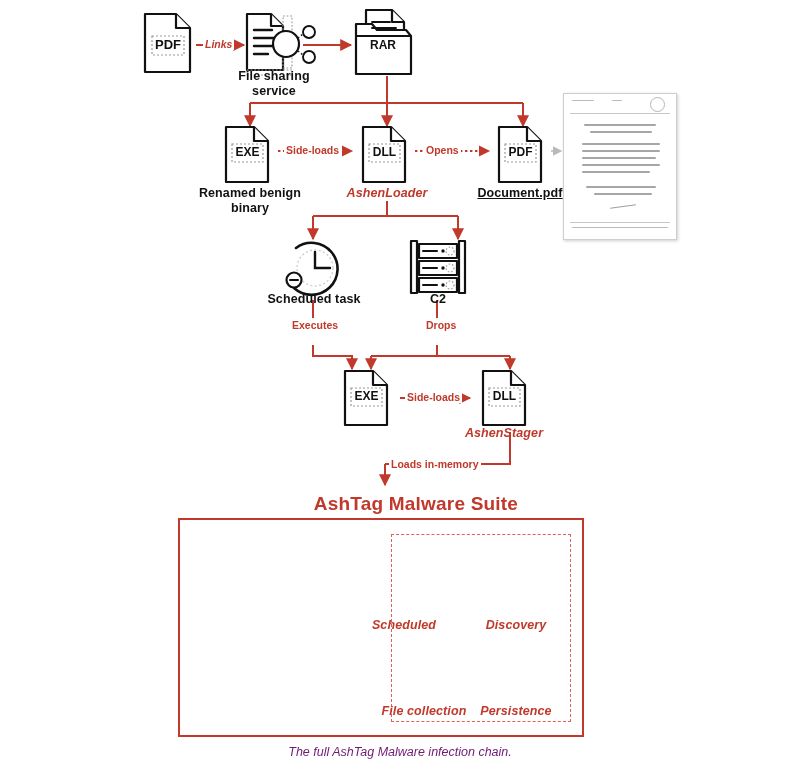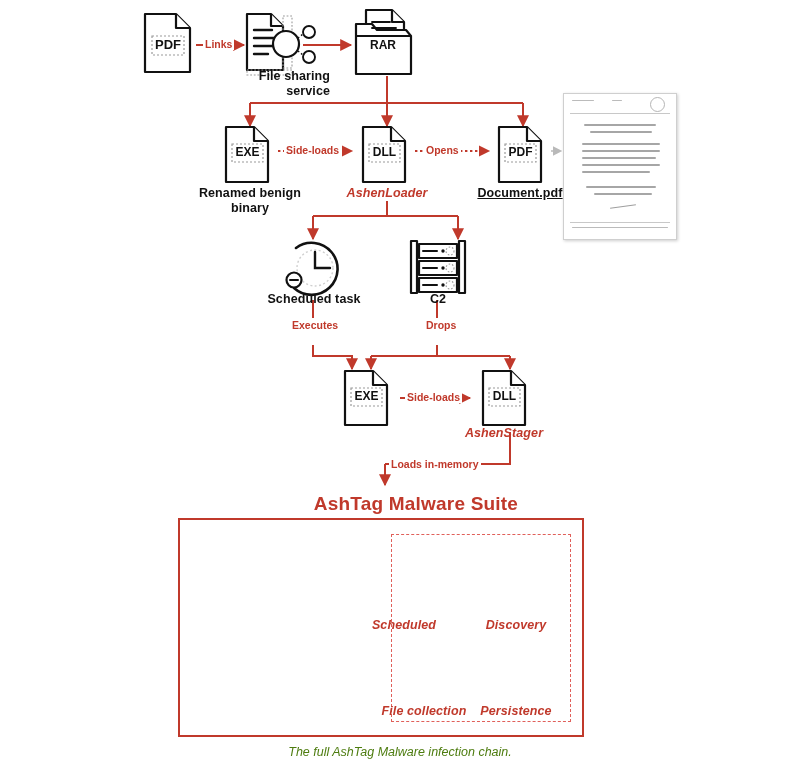--- a/index.html
+++ b/index.html
@@ -26,21 +26,21 @@
     position:absolute;border:2px solid #c0392b;background:#fff;box-sizing:border-box;
   }
   .mod-box{
     position:absolute;border:1.6px dashed #e0605a;box-sizing:border-box;
   }
   .mod-title{
     position:absolute;color:#c0392b;font-weight:bold;font-size:12.5px;white-space:nowrap;
   }
   .caption{
     position:absolute;left:0;width:800px;text-align:center;
-    font-style:italic;font-size:12.5px;color:#4d7c0f;
+    font-style:italic;font-size:12.5px;color:#701a75;
   }
   .docthumb{
     position:absolute;background:#fff;border:1px solid #cfcfcf;
     box-shadow:1px 1px 3px rgba(0,0,0,.20);overflow:hidden;
   }
   .dt-line{position:absolute;background:#8d8d8d;height:1.6px;border-radius:1px;opacity:.78;}
   .dt-line.sm{height:1.3px;opacity:.6;}
   .dt-rule{position:absolute;background:#9a9a9a;height:1px;opacity:.55;}
   .dt-seal{position:absolute;border:1.2px solid #b5b5b5;border-radius:50%;}
   .dt-sig{position:absolute;border-bottom:1.3px solid #7d7d7d;transform:rotate(-8deg);opacity:.75;}
@@ -287,33 +287,33 @@
   </svg>
 
   <div class="node" style="left:152px;top:37px;width:32px;font-size:13px;font-weight:bold;">PDF</div>
   <div class="node" style="left:366px;top:38px;width:34px;font-size:12px;font-weight:bold;">RAR</div>
   <div class="node" style="left:232px;top:145px;width:31px;font-size:12px;font-weight:bold;">EXE</div>
   <div class="node" style="left:369px;top:145px;width:31px;font-size:12px;font-weight:bold;">DLL</div>
   <div class="node" style="left:505px;top:145px;width:31px;font-size:12px;font-weight:bold;">PDF</div>
   <div class="node" style="left:351px;top:389px;width:31px;font-size:12px;font-weight:bold;">EXE</div>
   <div class="node" style="left:489px;top:389px;width:31px;font-size:12px;font-weight:bold;">DLL</div>
 
-  <div class="node lbl lbl-black" style="left:218px;top:69px;width:112px;white-space:pre-line;text-align:right;">File sharing
+  <div class="node lbl lbl-black" style="left:218px;top:69px;width:112px;white-space:pre-line;">File sharing
 service</div>
   <div class="node lbl lbl-black" style="left:188px;top:186px;width:124px;white-space:pre-line;">Renamed benign
 binary</div>
   <div class="node lbl lbl-red" style="left:327px;top:186px;width:120px;">AshenLoader</div>
   <div class="node lbl lbl-black" style="left:458px;top:186px;width:124px;text-decoration:underline;">Document.pdf</div>
   <div class="node lbl lbl-black" style="left:256px;top:292px;width:116px;">Scheduled task</div>
   <div class="node lbl lbl-black" style="left:410px;top:292px;width:56px;">C2</div>
   <div class="node lbl lbl-red" style="left:444px;top:426px;width:120px;">AshenStager</div>
   <div class="node lbl lbl-red" style="left:168px;top:630px;width:120px;white-space:pre-line;">Ashen
 Orchestrator</div>
 
-  <div class="edge-lbl" style="left:203px;top:39px;">Links</div>
+  <div class="edge-lbl" style="left:203px;top:39px;font-style:italic;">Links</div>
   <div class="edge-lbl" style="left:284px;top:145px;">Side-loads</div>
   <div class="edge-lbl" style="left:424px;top:145px;">Opens</div>
   <div class="edge-lbl" style="left:290px;top:320px;">Executes</div>
   <div class="edge-lbl" style="left:424px;top:320px;">Drops</div>
   <div class="edge-lbl" style="left:405px;top:392px;">Side-loads</div>
   <div class="edge-lbl" style="left:389px;top:459px;">Loads in-memory</div>
   <div class="edge-lbl" style="left:276px;top:594px;">Loads in memory</div>
 
   <div class="suite-title" style="left:0;top:493px;width:800px;text-align:center;">AshTag Malware Suite</div>
 

